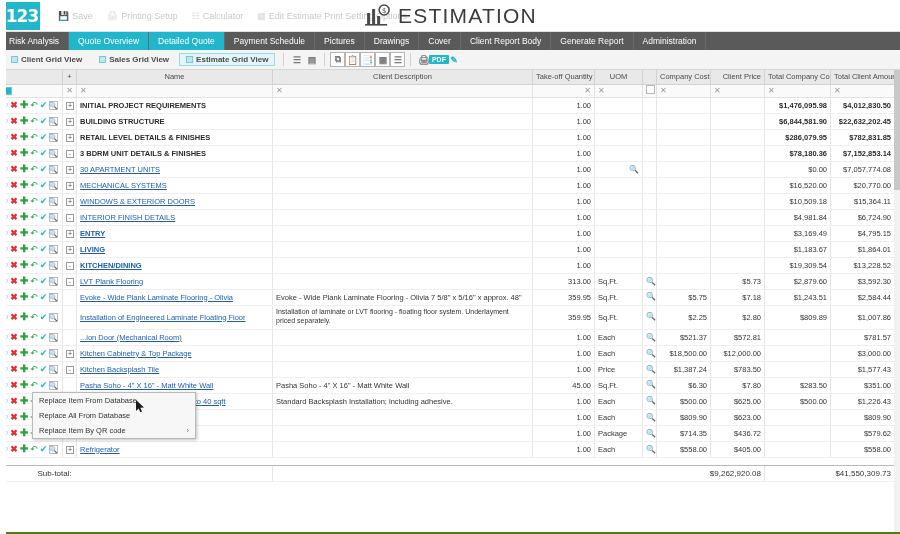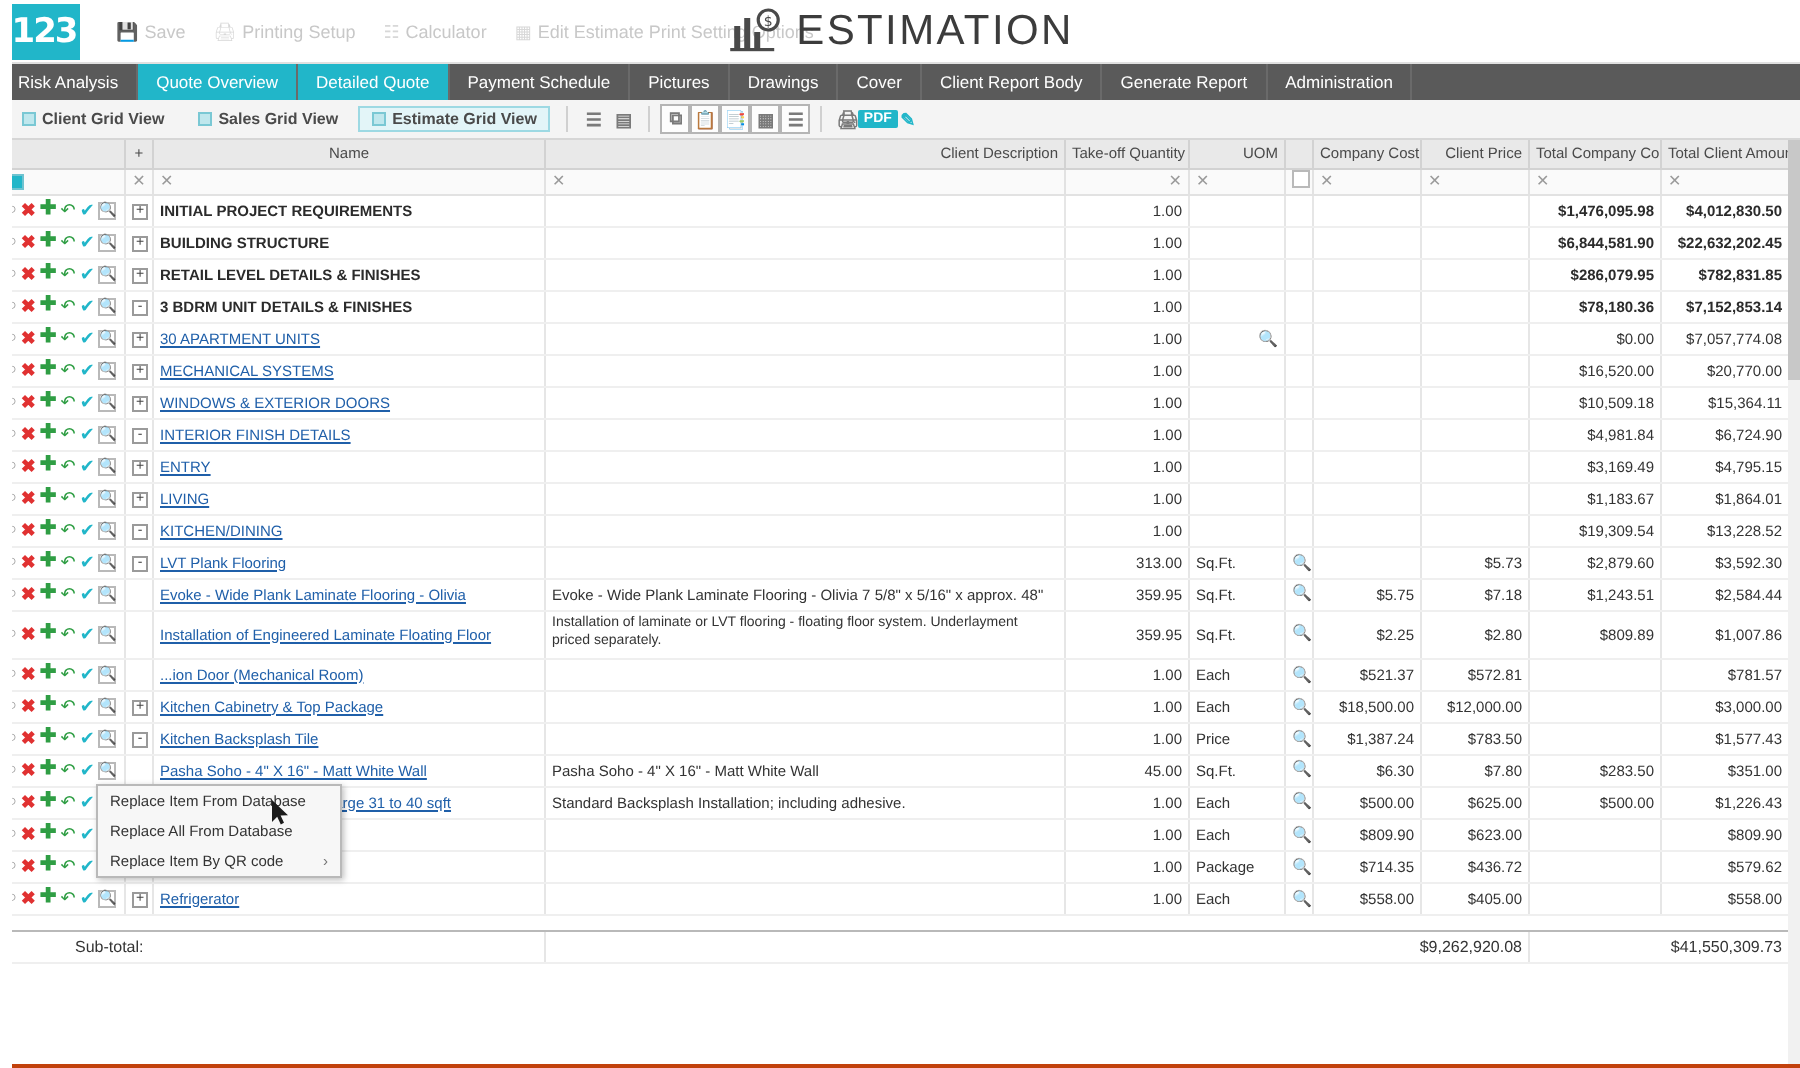--- a/index.html
+++ b/index.html
@@ -6,21 +6,21 @@
   html, body {
     margin: 0; padding: 0;
     width: 900px; height: 534px;
     overflow: hidden;
     background: #ffffff;
     font-family: "Liberation Sans", sans-serif;
   }
   .app {
     position: relative;
     width: 900px; height: 534px;
-    background: #c2410c;
+    background: #4d7c0f;
   }
 
   
   .titlebar {
     position: relative;
     height: 32px;
     background: #ffffff;
     border-bottom: 1px solid #e0e0e0;
     display: flex;
     align-items: center;
@@ -157,21 +157,21 @@
   }
   table.grid th {
     background: #e9e9e9;
     border: 1px solid #d2d2d2;
     border-top: none;
     height: 14px;
     font-weight: normal;
     font-size: 7.5px;
     color: #4a4a4a;
     padding: 0 3px;
-    text-align: right;
+    text-align: center;
     white-space: nowrap;
     overflow: hidden;
   }
   table.grid th.num { text-align: right; }
   table.grid th.ctr { text-align: center; }
   table.grid tr.filter td {
     height: 13px;
     background: #fafafa;
     border: 1px solid #e2e2e2;
     color: #9a9a9a;
@@ -211,21 +211,21 @@
     align-items: center; justify-content: center;
     font-size: 7px; color: #555;
     line-height: 1;
   }
 
   
   .lvl-title { font-weight: bold; color: #2b2b2b; font-size: 7.5px; }
   .underline { text-decoration: underline; }
   .blue { color: #1f5fa9; }
   .indent1 { padding-left: 8px; }
-  .indent2 { padding-left: 18px; }
+  .indent2 { padding-left: 18px; font-weight: bold; }
   .indent3 { padding-left: 30px; }
   .indent4 { padding-left: 42px; }
   .expander {
     display: inline-flex;
     width: 8px; height: 8px;
     border: 1px solid #9a9a9a;
     align-items: center; justify-content: center;
     font-size: 7px; line-height: 1;
     margin-right: 3px;
     color: #444;
@@ -250,22 +250,22 @@
     border: none;
     height: 15px;
     font-size: 8px;
     color: #333;
   }
   .totals .lbl { padding-left: 37px; }
 
   
   .ctxmenu {
     position: absolute;
-    left: 48px; top: 322px;
-    width: 123px;
+    left: 32px; top: 322px;
+    width: 164px;
     background: #f7f7f7;
     border: 1px solid #b9b9b9;
     box-shadow: 1px 1px 3px rgba(0,0,0,.25);
     font-size: 7.5px;
     color: #333;
     z-index: 50;
   }
   .ctxmenu div.mi {
     height: 15px;
     display: flex;

